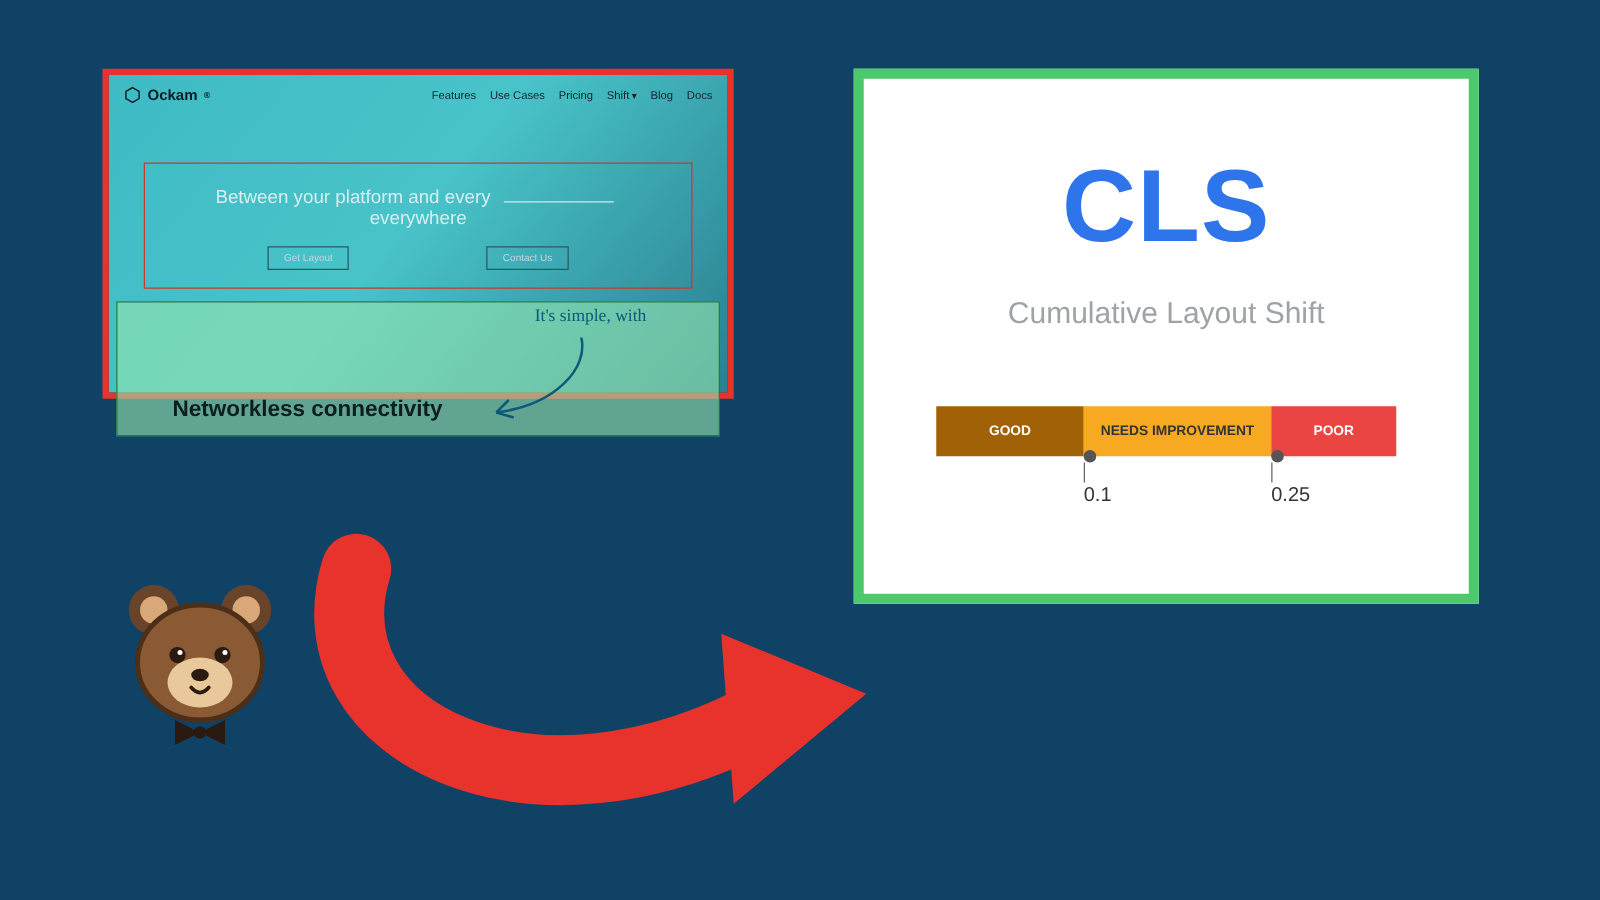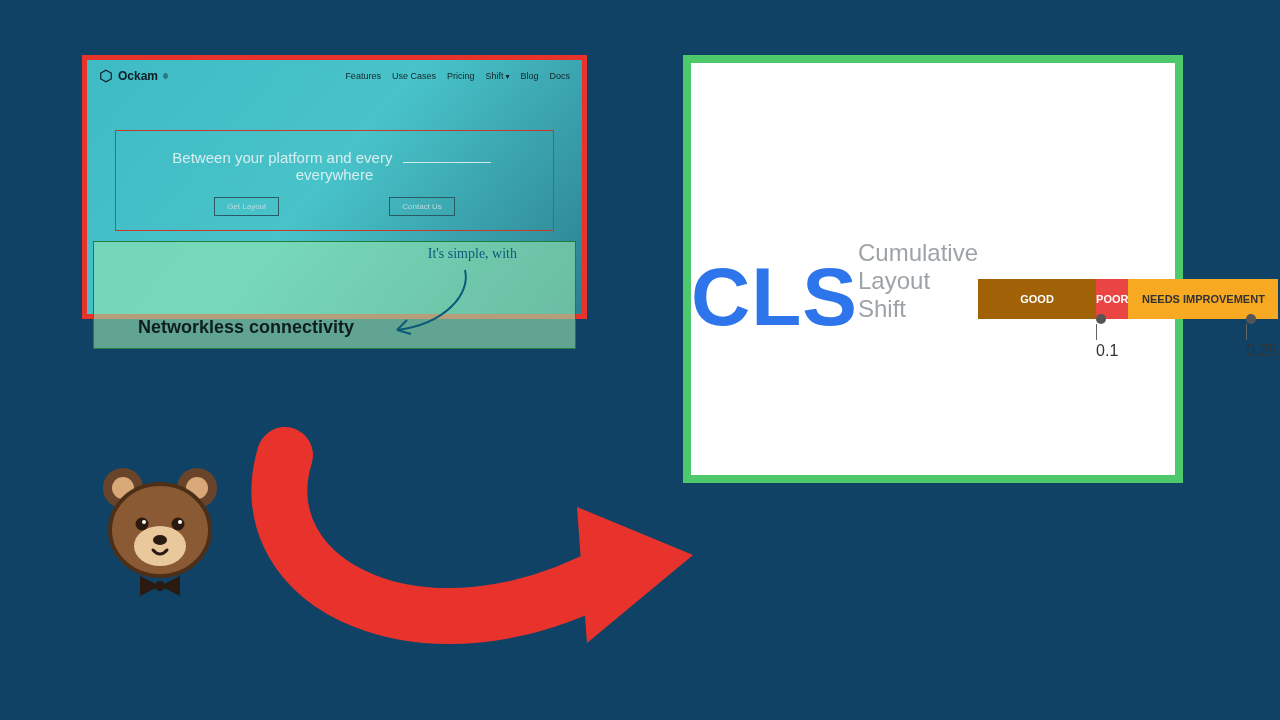--- a/index.html
+++ b/index.html
@@ -128,21 +128,21 @@
   
   .right-panel {
     position: absolute;
     left: 683px;
     top: 55px;
     width: 500px;
     height: 428px;
     border: 8px solid #4dc96c;
     background: #ffffff;
     display: flex;
-    flex-direction: row;
+    flex-direction: column;
     align-items: center;
   }
   .cls-title {
     margin-top: 56px;
     font-size: 82px;
     font-weight: 700;
     color: #2e74ea;
     letter-spacing: 1px;
   }
   .cls-sub {
@@ -236,22 +236,22 @@
     <div class="networkless">Networkless connectivity</div>
   </div>
 </div>
 
 <div class="right-panel">
   <div class="cls-title">CLS</div>
   <div class="cls-sub">Cumulative Layout Shift</div>
   <div class="cls-meter-wrap">
     <div class="cls-meter">
       <div class="seg good">GOOD</div>
+      <div class="seg needs">NEEDS IMPROVEMENT</div>
       <div class="seg poor">POOR</div>
-      <div class="seg needs">NEEDS IMPROVEMENT</div>
     </div>
     <div class="tick t1">
       <div class="dot"></div>
         <div class="line"></div>
       <div class="num">0.1</div>
     </div>
     <div class="tick t2">
       <div class="dot"></div>
         <div class="line"></div>
       <div class="num">0.25</div>

